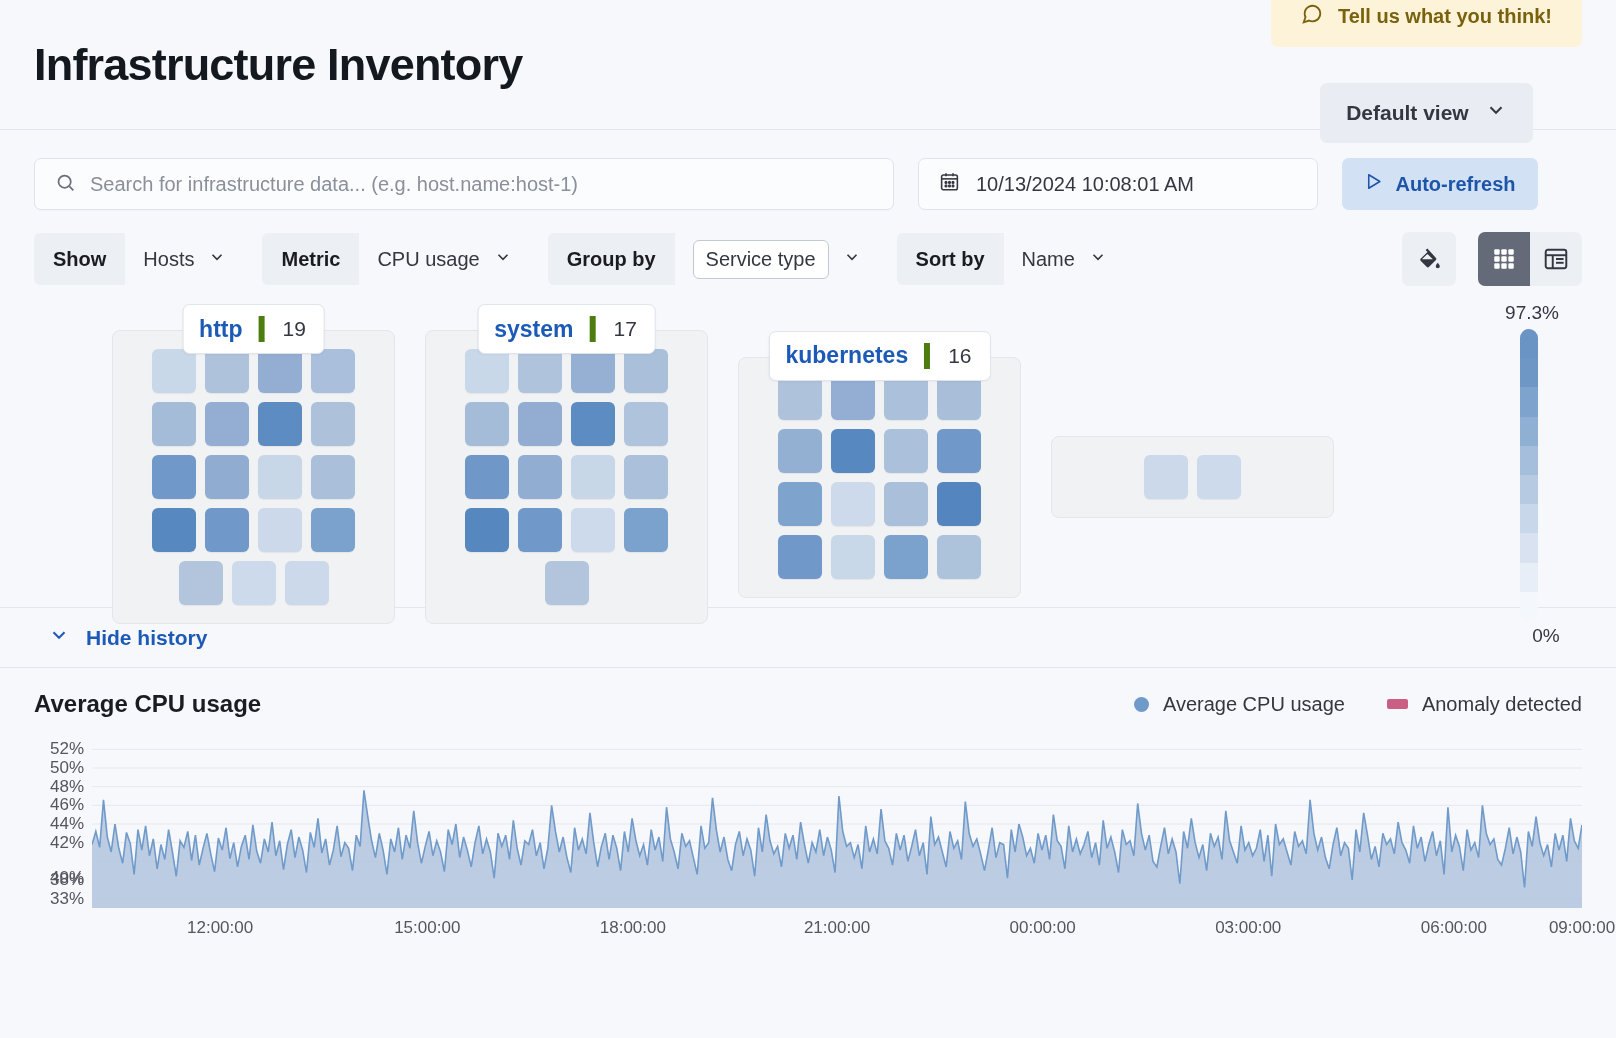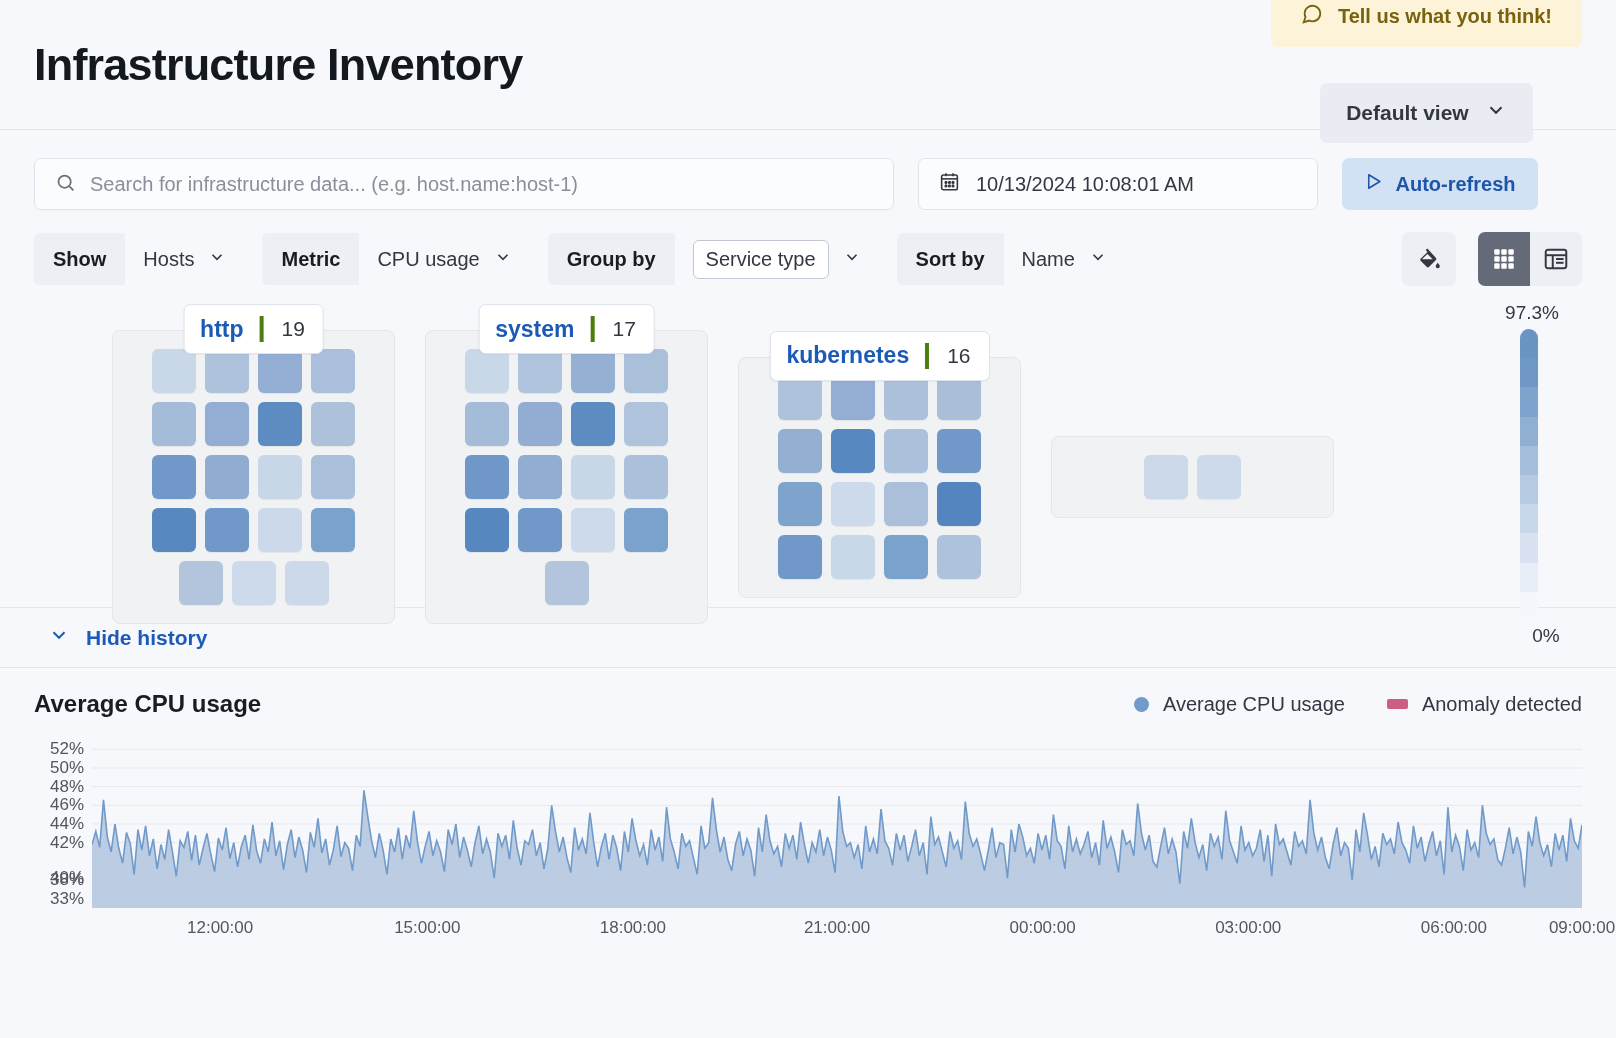--- a/index.html
+++ b/index.html
@@ -232,21 +232,21 @@
   .group-name {
     color: #1c5ab8;
     font-weight: 700;
     font-size: 23px;
     padding: 0 16px;
   }
   .group-count {
     font-size: 21px;
     color: #343741;
     padding: 0 18px;
-    border-left: 4px solid #4d7c0f;
+    border-left: 6px solid #4d7c0f;
     height: 26px;
     display: flex;
     align-items: center;
   }
   .cells {
     display: flex;
     flex-wrap: wrap;
     width: 245px;
     gap: 9px;
     justify-content: center;

